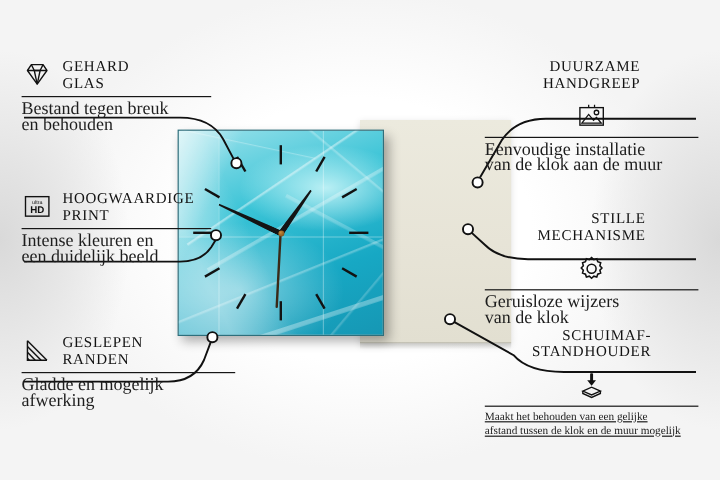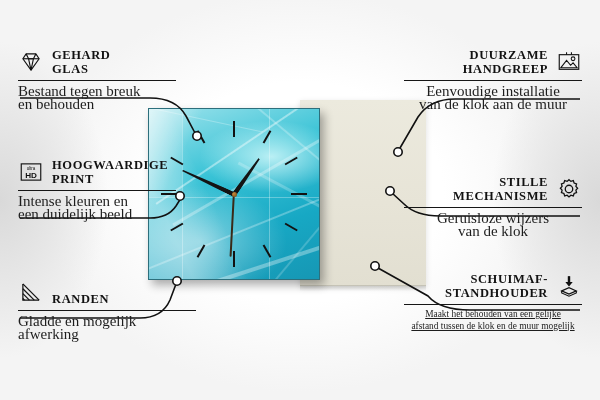--- a/index.html
+++ b/index.html
@@ -63,30 +63,30 @@
   .hand{position:absolute;background:#141414;transform-origin:0 50%;border-radius:1px;}
   .hand-hour{height:5px;width:44px;clip-path:polygon(0 0,100% 35%,100% 65%,0 100%);}
   .hand-min{height:5px;width:57px;clip-path:polygon(0 0,100% 35%,100% 65%,0 100%);}
   .hand-sec{height:1.6px;width:62px;background:#3a2a18;}
   .capnut{position:absolute;width:5px;height:5px;border-radius:50%;
     background:radial-gradient(circle at 35% 35%,#c98b3a,#6d4412);}
 
   
   .feat{position:absolute;width:178px;}
   .feat .head{display:flex;align-items:center;gap:8px;}
-  .feat.right .head{flex-direction:row;justify-content:flex-end;}
+  .feat.right .head{flex-direction:column;justify-content:flex-end;}
   .feat .title{
-    font-size:12.5px;font-weight:700;letter-spacing:.6px;color:#121212;
+    font-size:12.5px;font-weight:400;letter-spacing:.6px;color:#121212;
     line-height:14px;text-transform:uppercase;
   }
   .feat.left .title{text-align:left;}
   .feat.right .title{text-align:right;}
   .feat .rule{height:1px;background:#161616;margin:4px 0 4px 0;}
   .feat .desc{font-size:15px;line-height:12.5px;color:#1d1d1d;}
-  .feat.right .desc{text-align:center;}
+  .feat.right .desc{text-align:left;}
   .ico{width:26px;height:26px;flex:0 0 26px;display:block;}
   .ico svg{width:26px;height:26px;display:block;}
 
   
   #f-gehard{left:18px;top:48px;}
   #f-print{left:18px;top:158px;}
   #f-randen{left:18px;top:278px;}
   #f-handgreep{left:404px;top:48px;}
   #f-mechanisme{left:404px;top:175px;}
   #f-standhouder{left:404px;top:272px;}
@@ -216,21 +216,21 @@
             <g stroke="#111" stroke-width="1.5" fill="none">
           <path d="M6 6 L26 26"></path>
               <path d="M6 12 L20 26"></path>
               <path d="M6 18 L14 26"></path>
               <path d="M6 24 L8 26"></path>
           <path d="M6 6 V26 H26"></path>
             </g>
           </svg>
       </span>
       <span class="title">
-        <br>
+        <span>GESLEPEN</span><br>
         <span>RANDEN</span>
       </span>
     </div>
     <div class="rule"></div>
     <div class="desc">
       <span>Gladde en mogelijk afwerking</span>
     </div>
   </div>
 
   <div class="feat right" id="f-handgreep">

